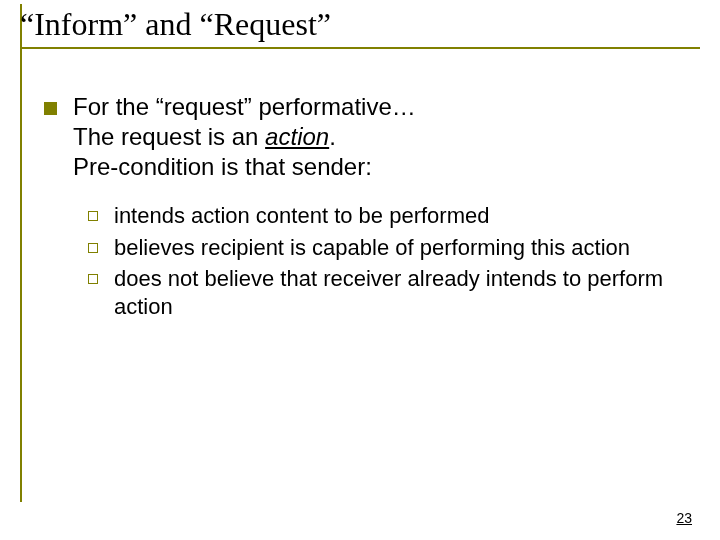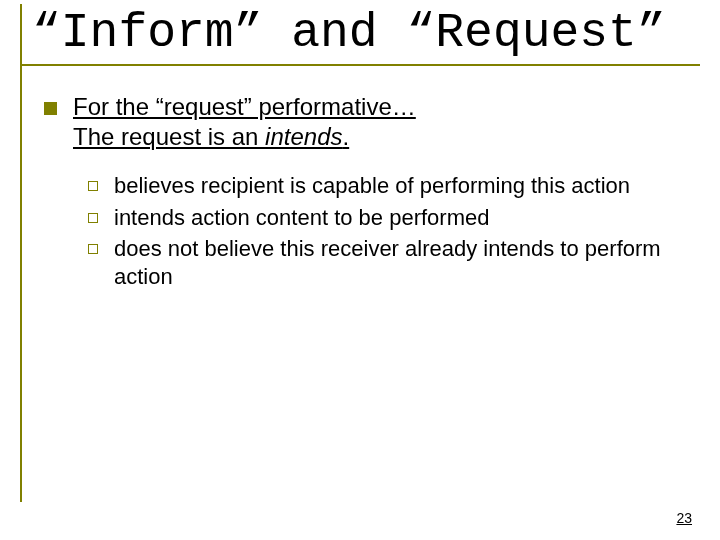--- a/index.html
+++ b/index.html
@@ -18,24 +18,24 @@
     height: 540px;
     box-sizing: border-box;
   }
   .title-wrap {
     position: absolute;
     left: 20px;
     top: 6px;
     right: 20px;
   }
   .title {
-    font-family: Liberation Mono, monospace;
-    font-size: 48px;
+    font-family: Liberation Serif, serif;
+    font-size: 32px;
     color: #000;
-    margin: 0 0 4px 12px;
+    margin: 0 0 4px 0;
     font-weight: normal;
   }
   .title-rule {
     height: 2px;
     background: #808000; 
     width: 100%;
     margin-top: 4px;
   }
   .side-rule {
     position: absolute;
@@ -50,21 +50,20 @@
     left: 44px;
     top: 92px;
     right: 40px;
     font-size: 24px;
     line-height: 1.25;
   }
   .bullet-row {
     display: flex;
     align-items: flex-start;
     margin-bottom: 20px;
-    text-decoration: underline;
   }
   .bullet-row .sq {
     flex: 0 0 auto;
     width: 13px;
     height: 13px;
     background: #808000;
     margin-top: 10px;
     margin-right: 16px;
   }
   .bullet-row .txt {
@@ -115,36 +114,37 @@
     <h1 class="title">“Inform” and “Request”</h1>
     <div class="title-rule"></div>
   </div>
 
   <div class="body">
 
     <div class="bullet-row">
       <div class="sq"></div>
       <div class="txt">
         <span>For the “request” performative…</span><br>
-        <span>The request is an </span><span class="italic under">intends</span><span>.</span><br>
+        <span>The request is an </span><span class="italic under">action</span><span>.</span><br>
+        <span>Pre-condition is that sender:</span>
       </div>
     </div>
 
     <div class="sub-list">
       <div class="sub-row">
         <div class="sq-open"></div>
+        <div class="txt">intends action content to be performed</div>
+      </div>
+      <div class="sub-row">
+        <div class="sq-open"></div>
         <div class="txt">believes recipient is capable of performing this action</div>
       </div>
       <div class="sub-row">
         <div class="sq-open"></div>
-        <div class="txt">intends action content to be performed</div>
-      </div>
-      <div class="sub-row">
-        <div class="sq-open"></div>
-        <div class="txt">does not believe this receiver already intends to perform action</div>
+        <div class="txt">does not believe that receiver already intends to perform action</div>
       </div>
     </div>
 
   </div>
 
   <div class="page-num">23</div>
 
 </div>
 
 </body></html>

